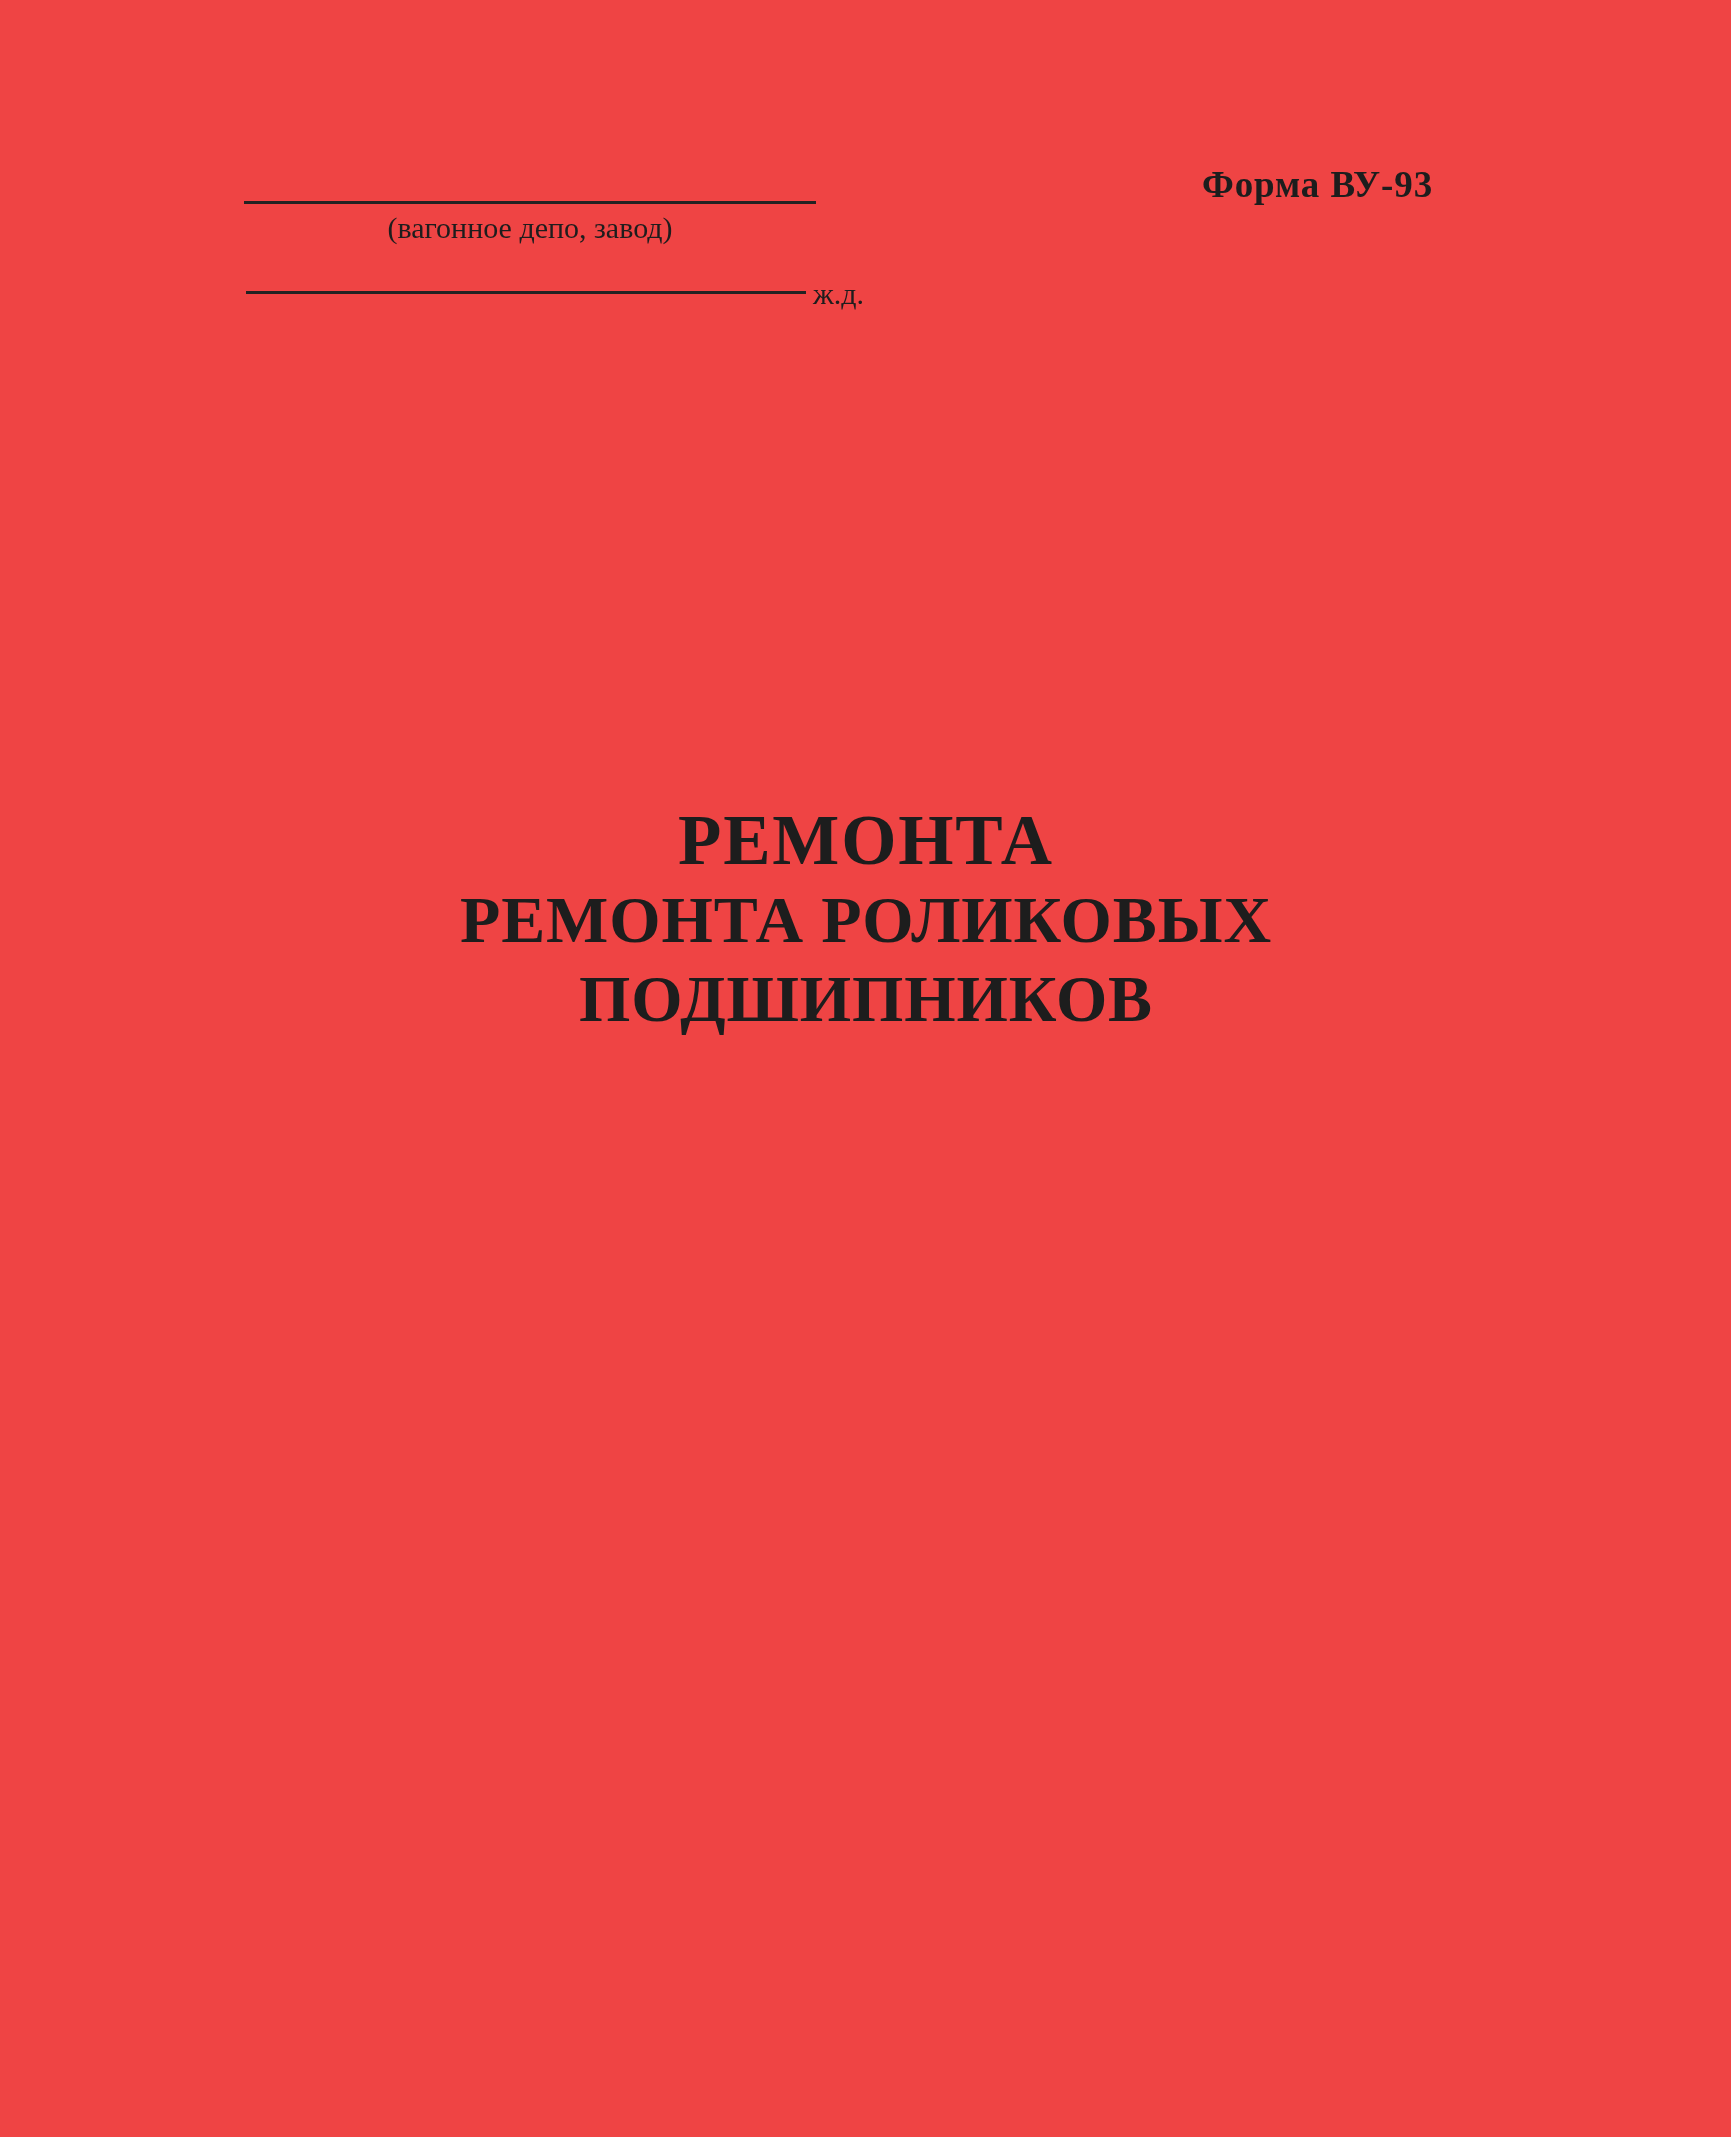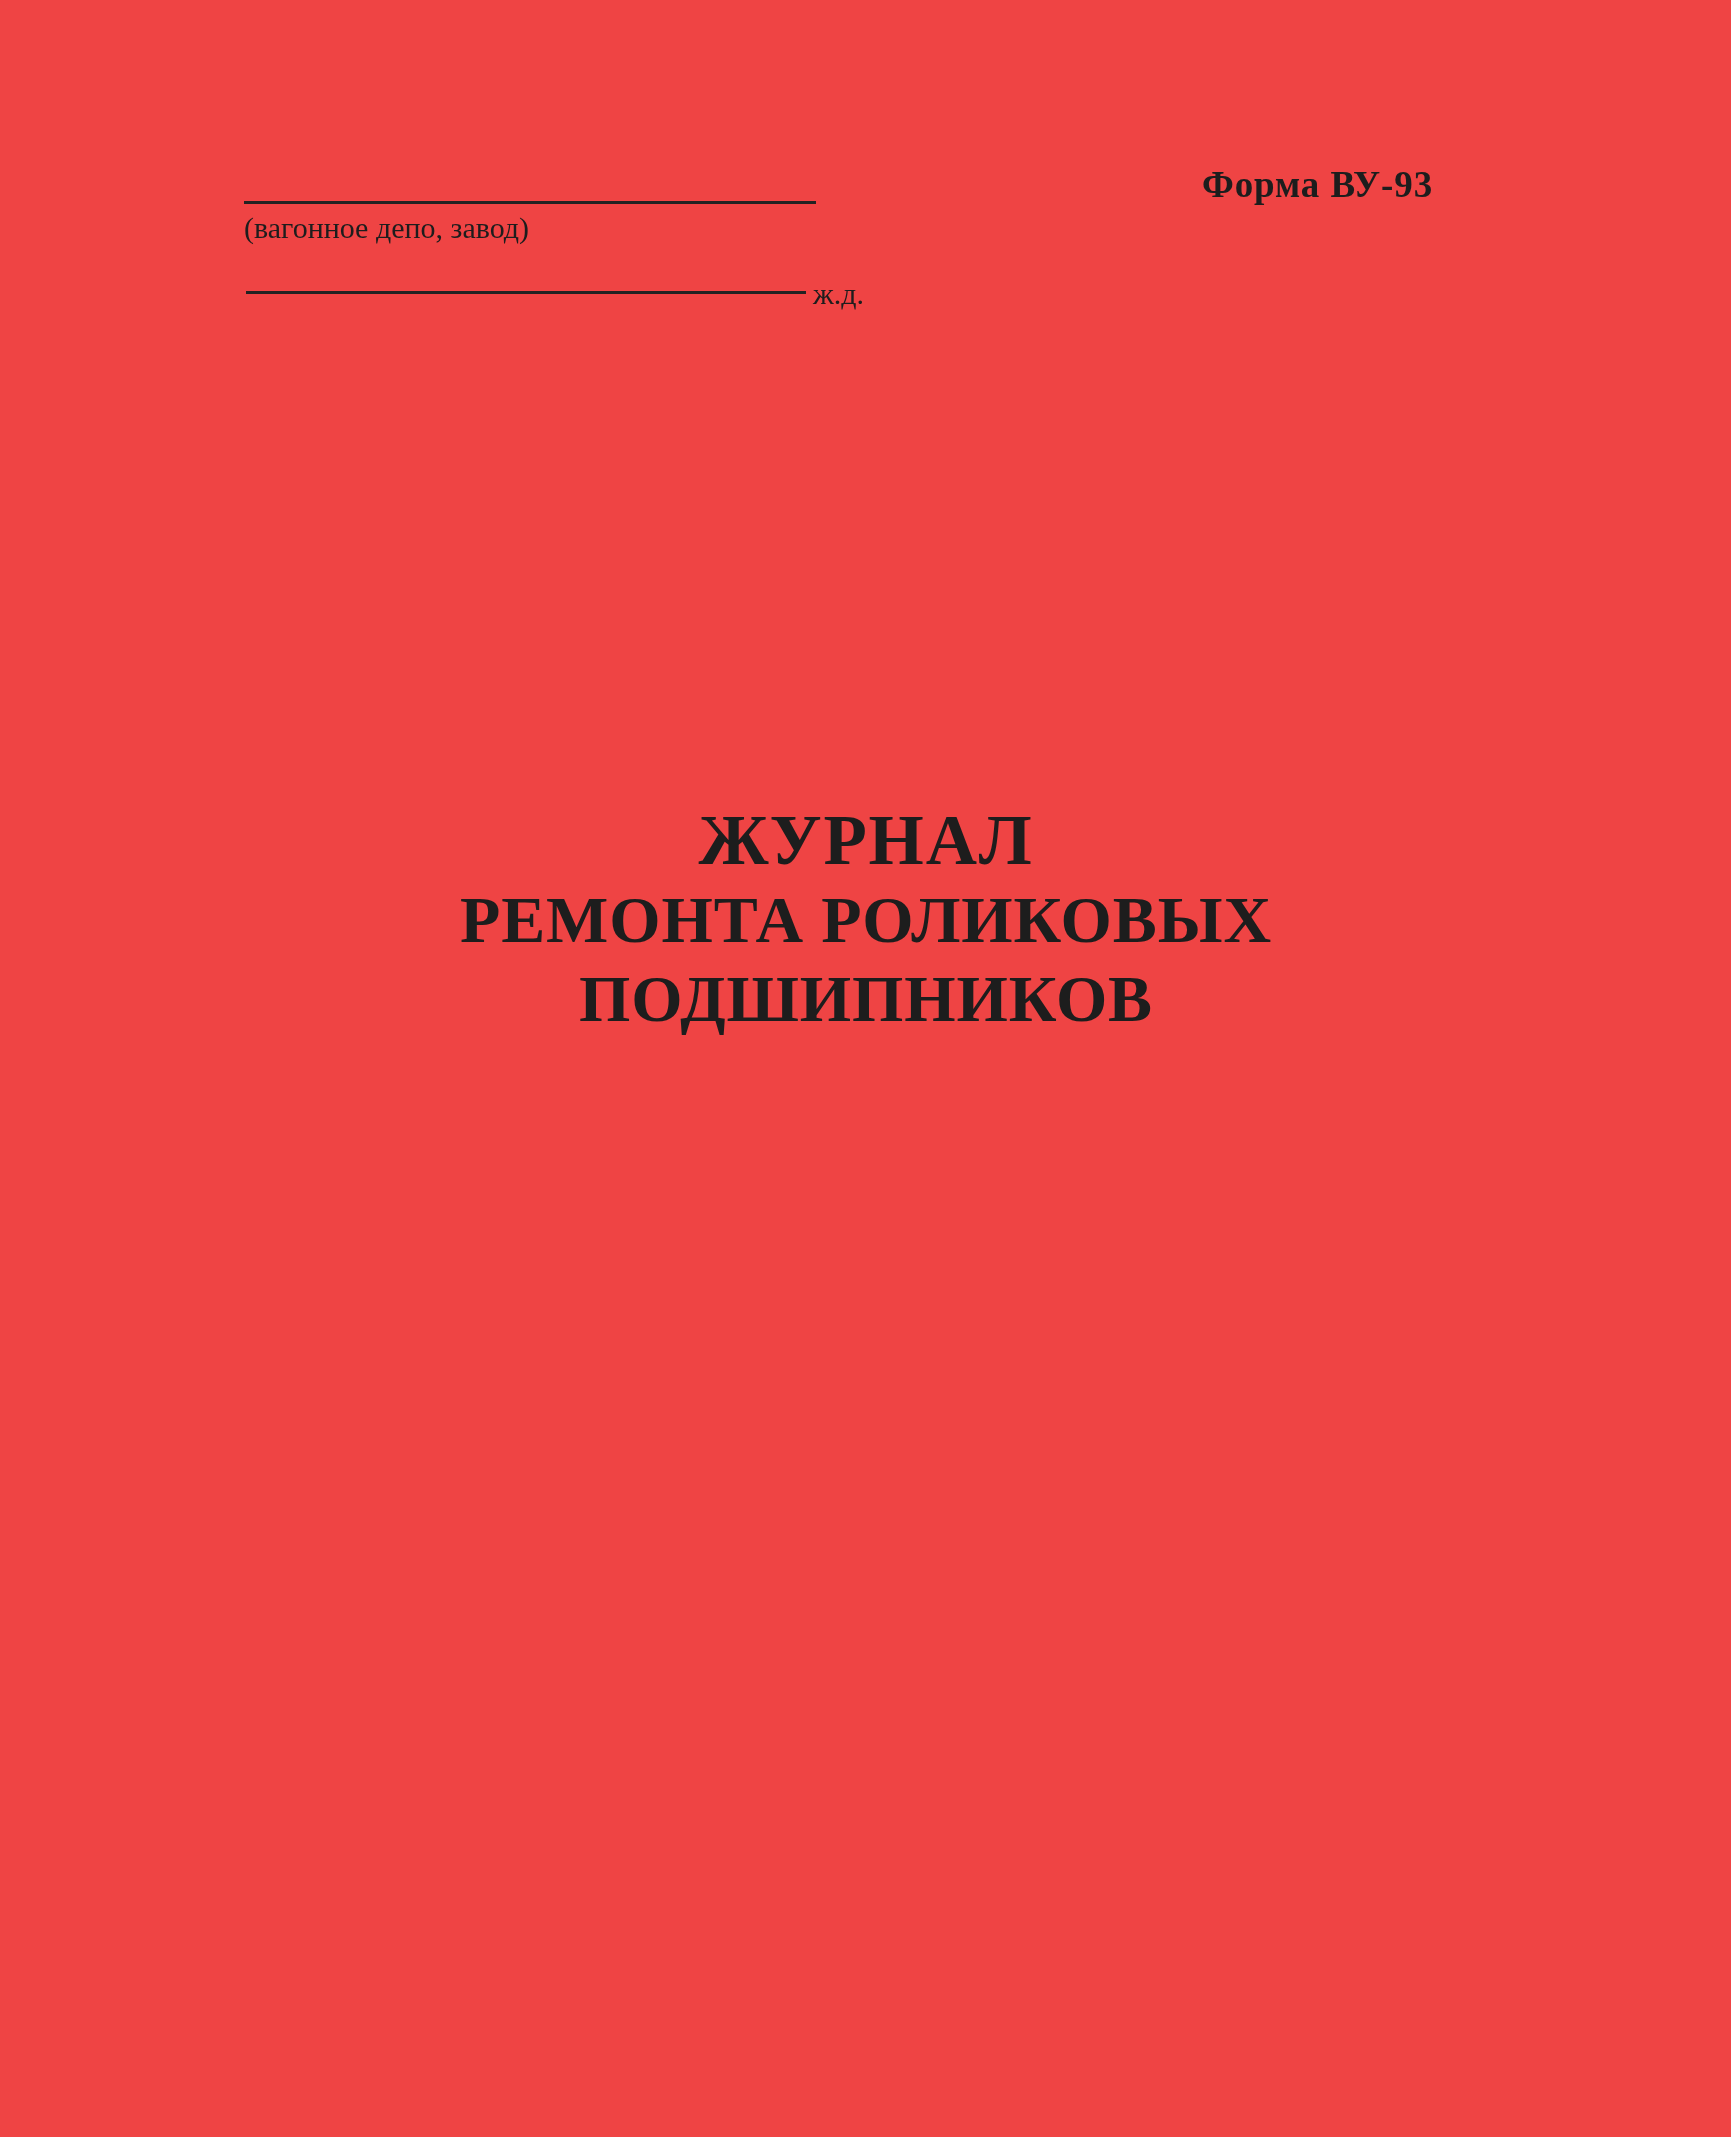--- a/index.html
+++ b/index.html
@@ -36,21 +36,21 @@
     border-bottom: 3.7px solid #222222;
   }
   .rule-depot   { left: 244px; top: 201px; width: 572px; }
   .rule-railway { left: 246px; top: 291px; width: 560px; }
 
   .depot-caption {
     position: absolute;
     left: 244px;
     top: 211px;
     width: 572px;
-    text-align: left;
+    text-align: center;
     font-size: 30px;
     white-space: nowrap;
   }
   .railway-label {
     position: absolute;
     left: 813px;
     top: 257px;
     font-size: 30px;
     white-space: nowrap;
     margin-top: 20px;
@@ -107,21 +107,21 @@
 
   <div class="rule rule-depot"></div>
 
   <div class="depot-caption">(вагонное депо, завод)</div>
 
   <div class="rule rule-railway"></div>
 
   <div class="railway-label">ж.д.</div>
 
   <div class="title-block">
-    <div class="title-main">ЖУРНАЛ</div>
+    <div class="title-main">РЕМОНТА</div>
     <div class="title-sub">РЕМОНТА РОЛИКОВЫХ</div>
     <div class="title-sub">ПОДШИПНИКОВ</div>
   </div>
 
 
 
 </div>
 
 
 </body></html>

